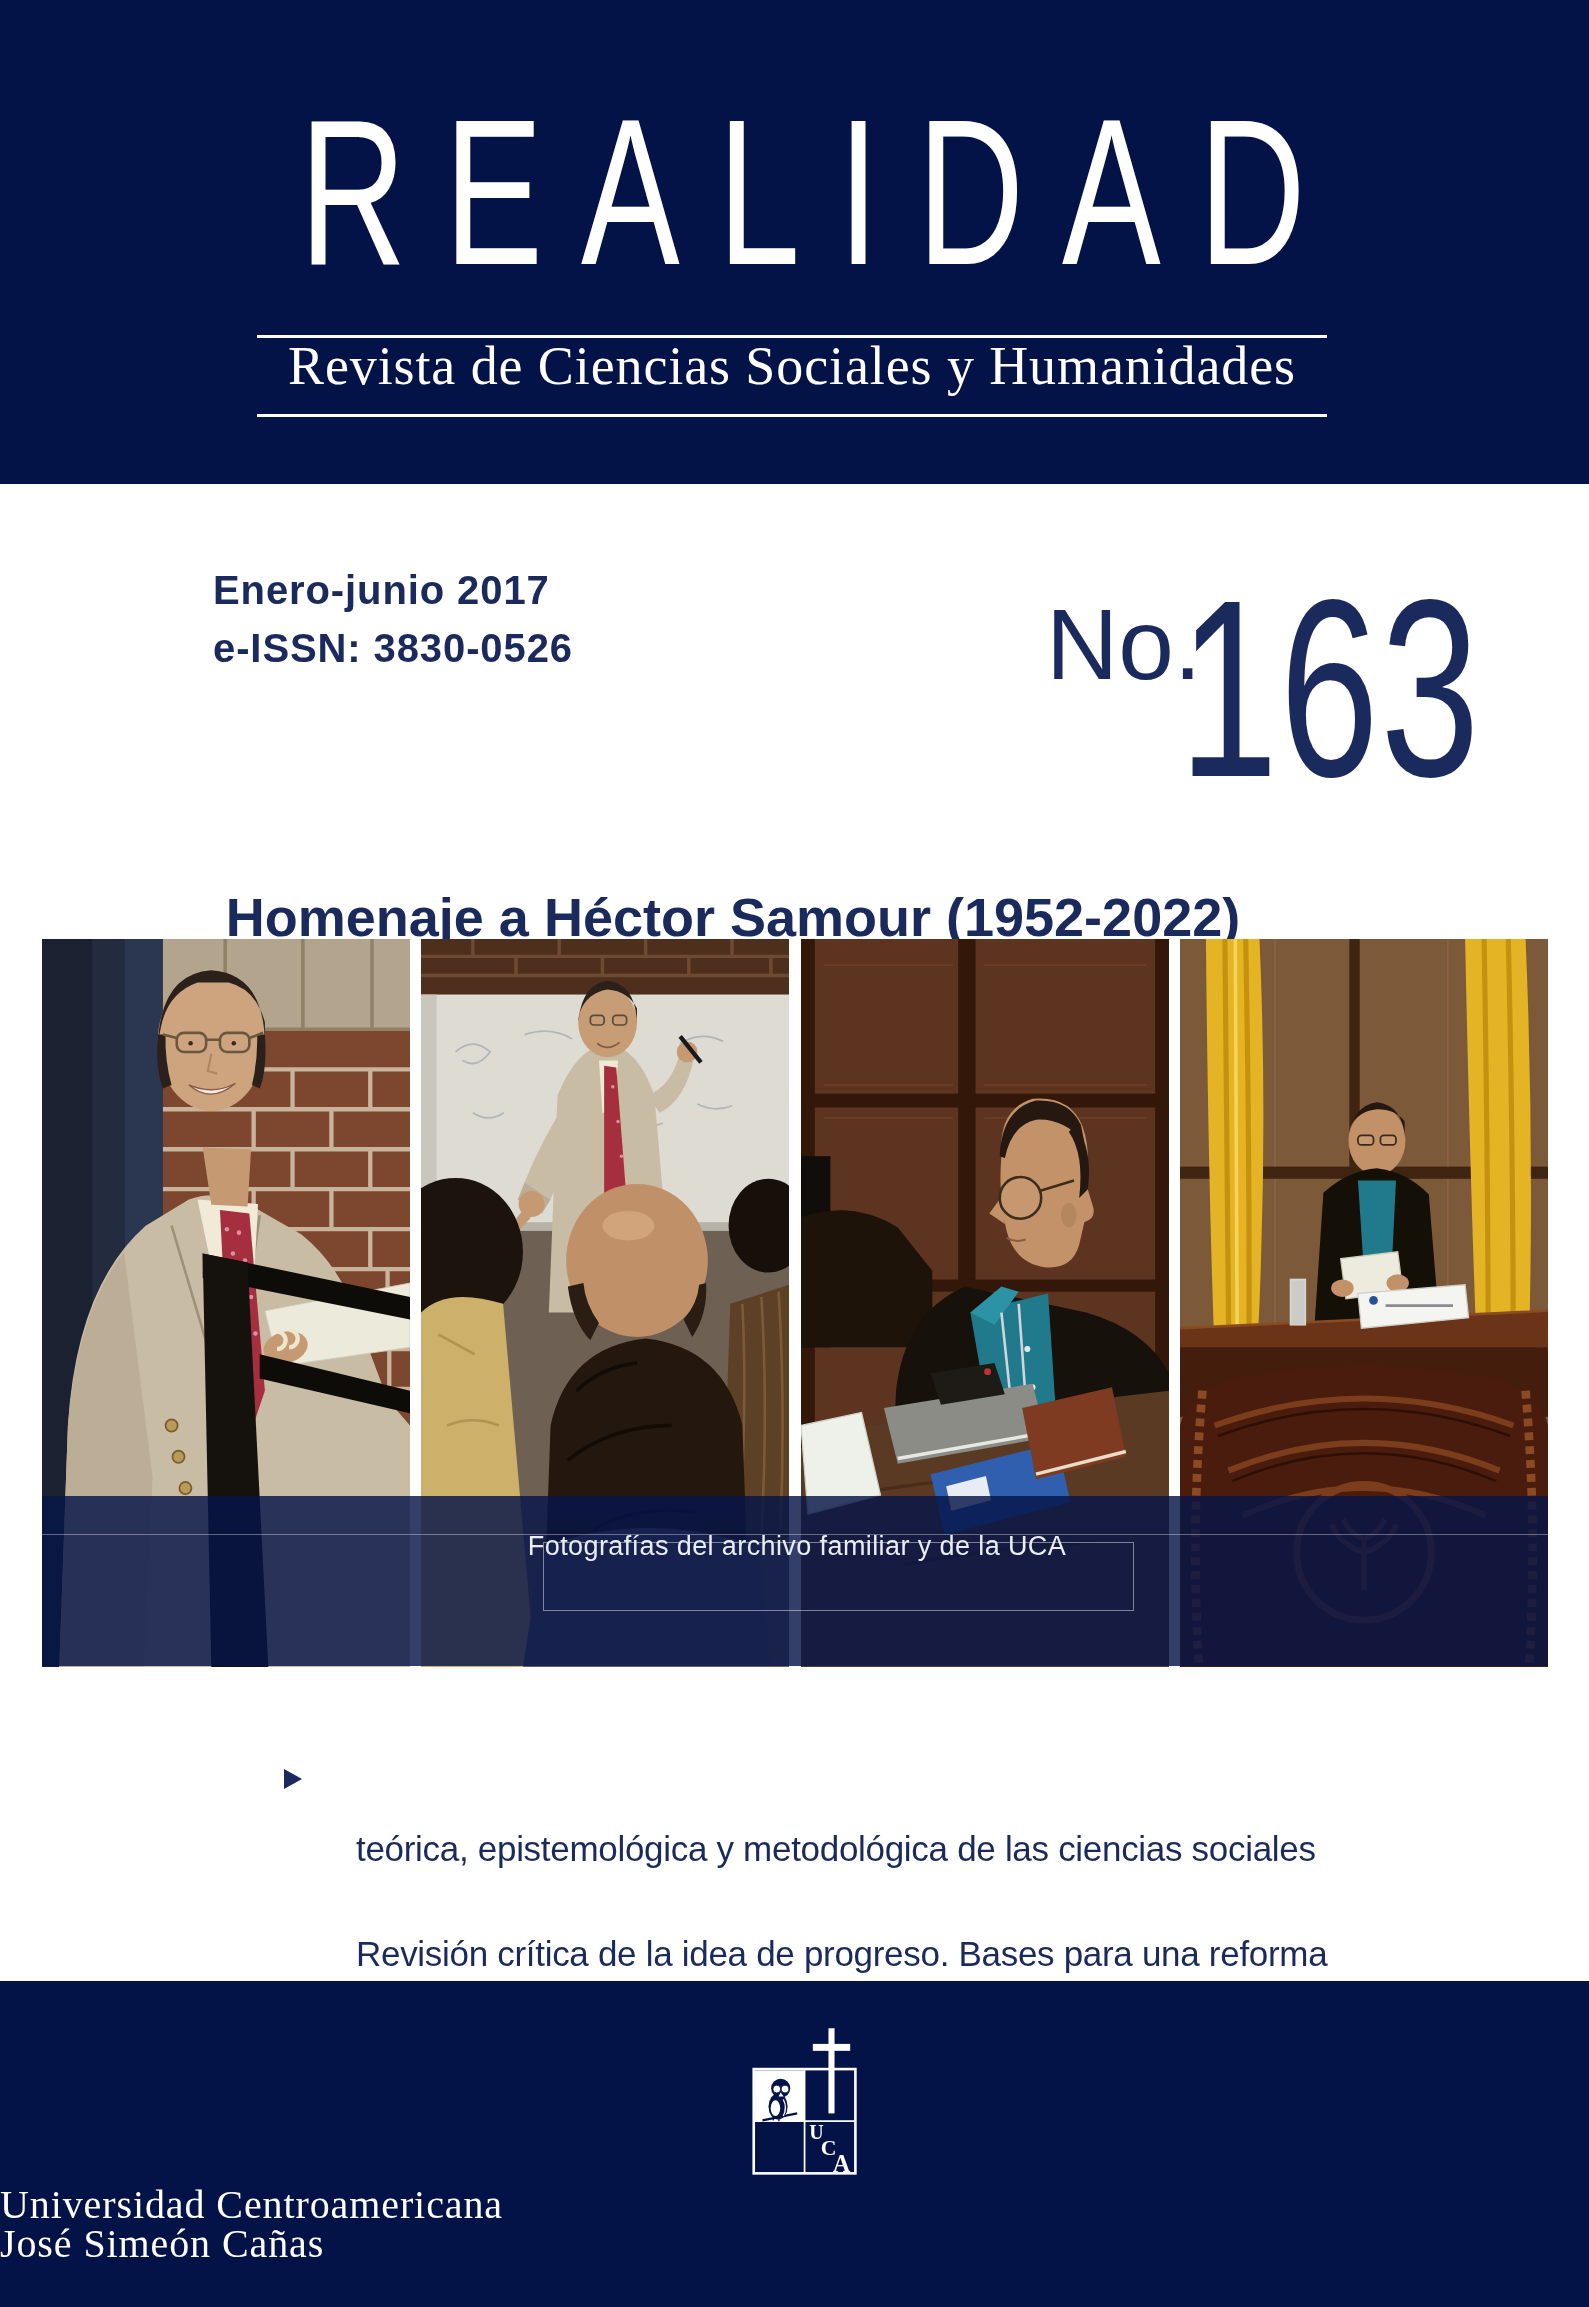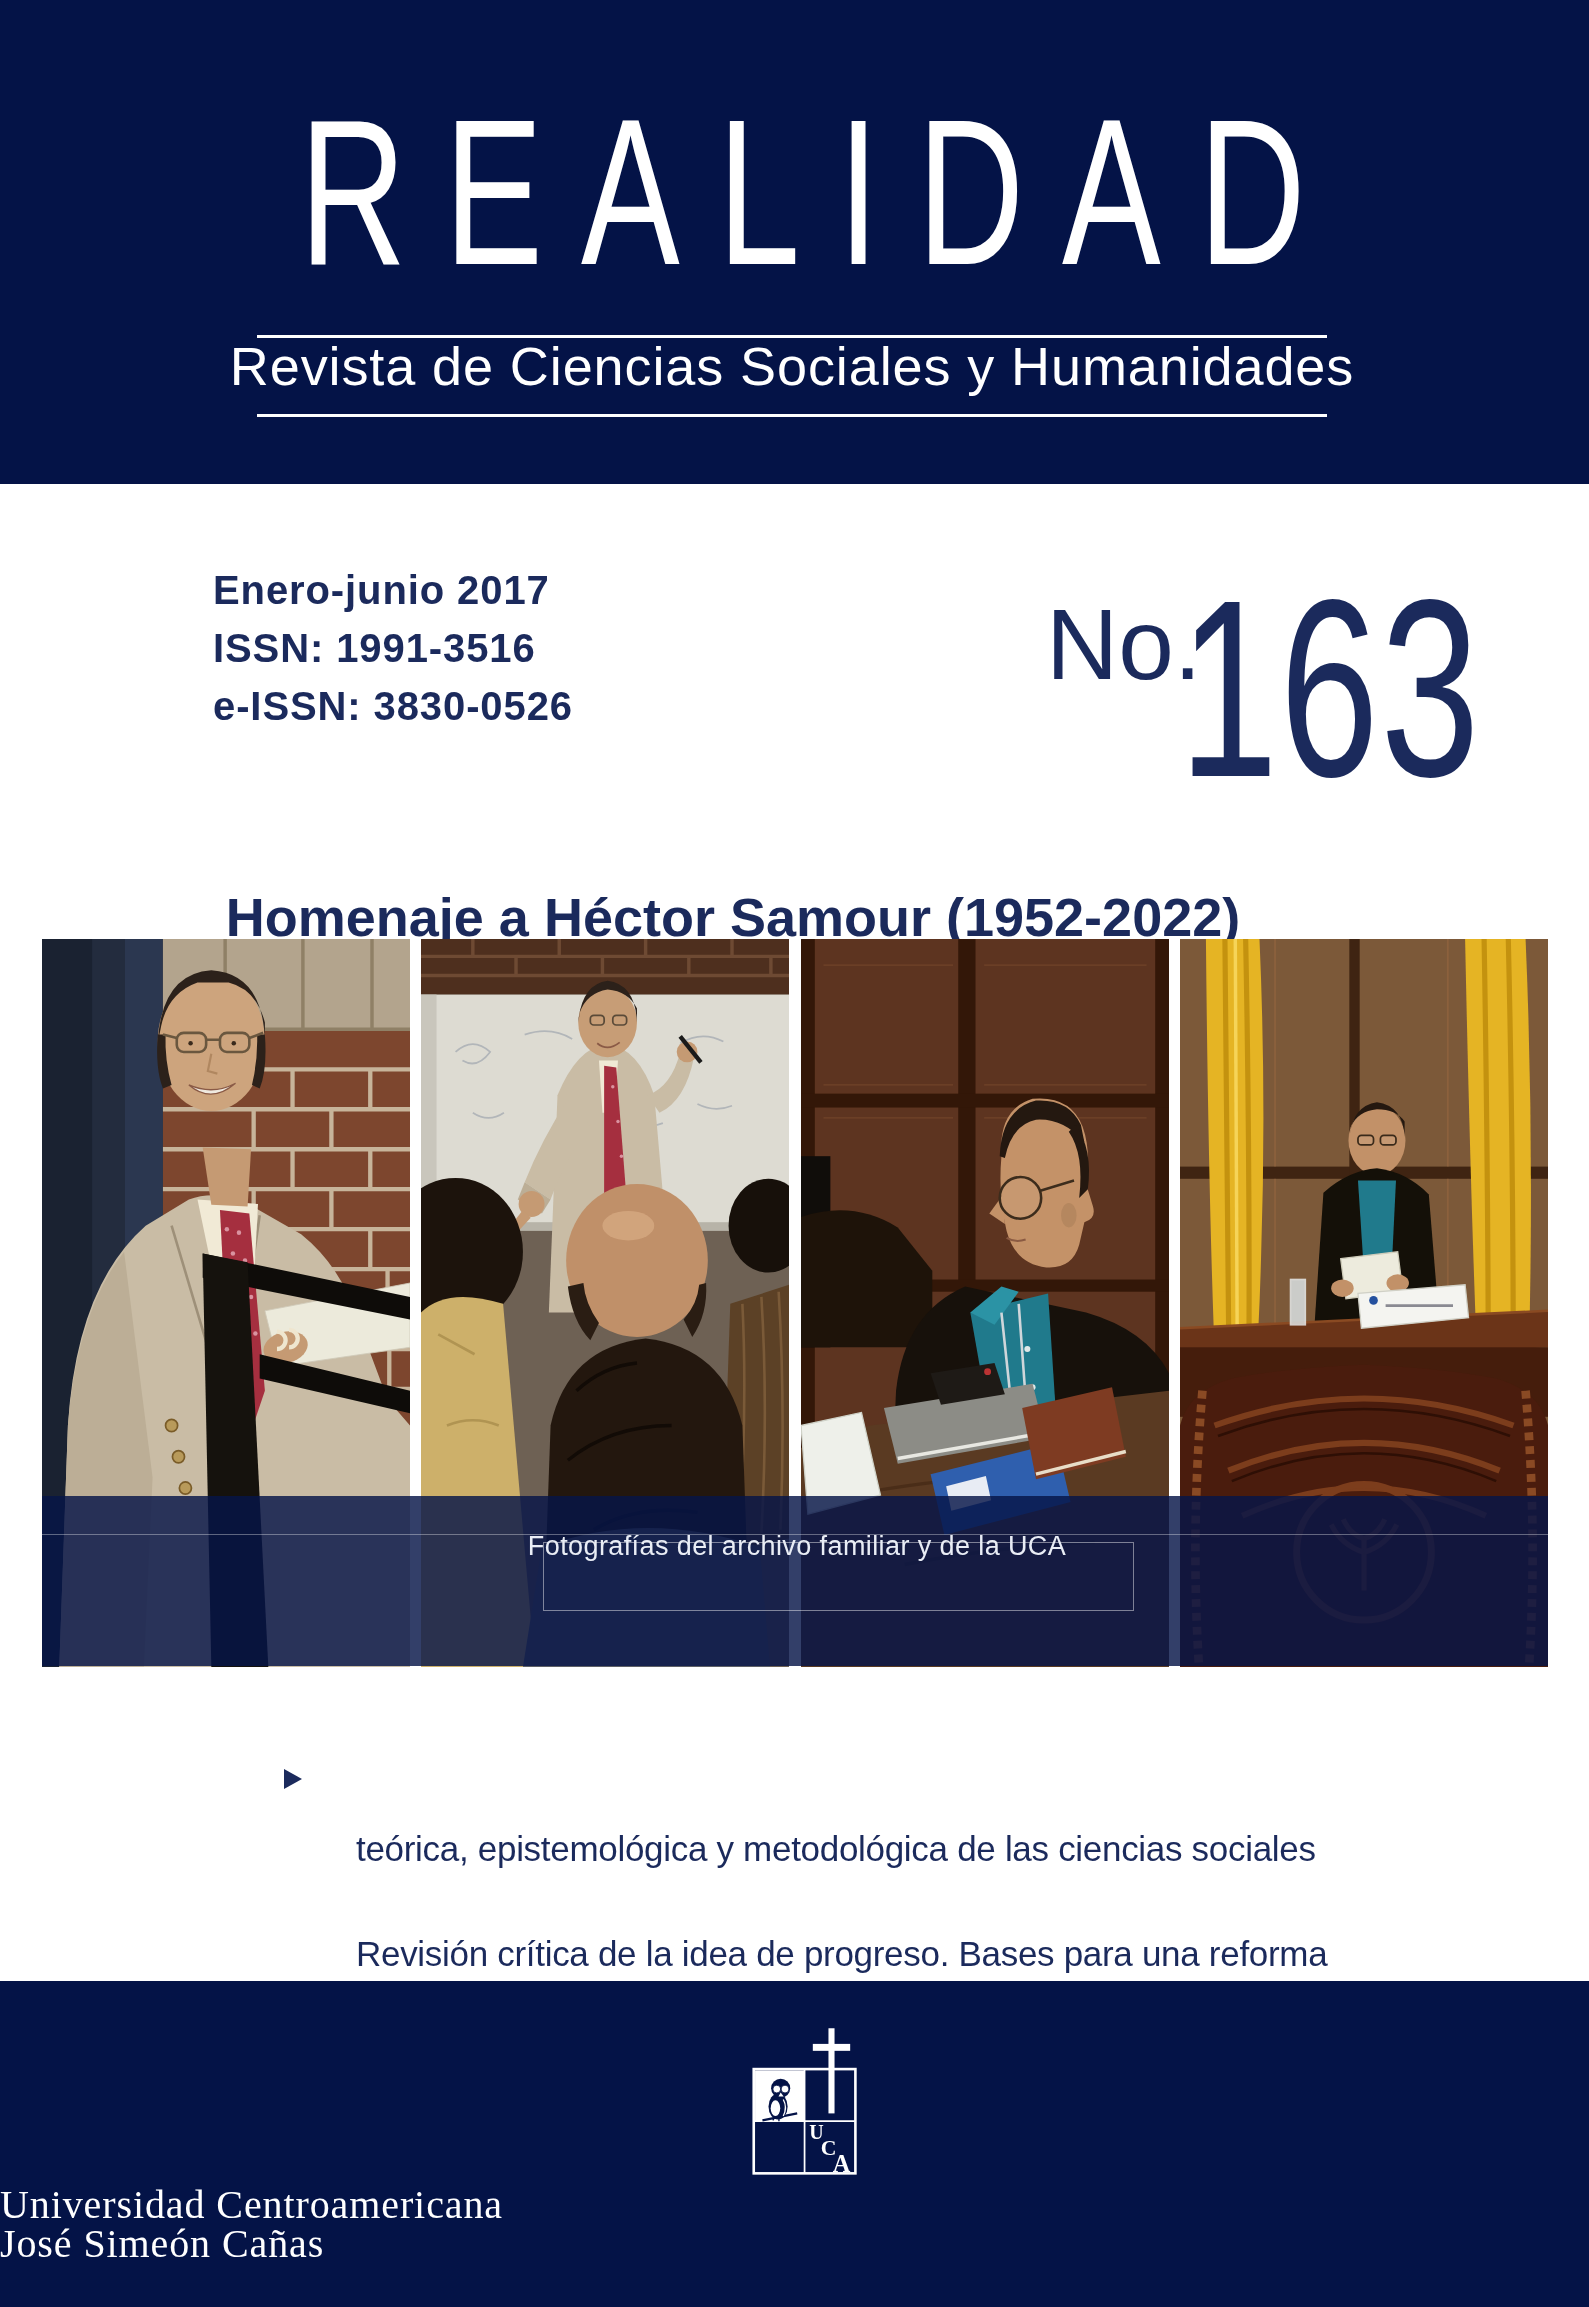--- a/index.html
+++ b/index.html
@@ -22,21 +22,21 @@
     color:#fff;font-size:148px;font-weight:400;letter-spacing:38px;
     transform:scaleY(1.4);transform-origin:center;
     white-space:nowrap;padding-left:26px;
   }
   .subtitle-rule{position:absolute;left:257px;width:1070px;height:2.6px;background:var(--rule-white,#fff);}
   .rule-top{top:335px;}
   .rule-bottom{top:414px;}
   .masthead-subtitle{
     position:absolute;left:257px;top:338px;width:1070px;height:56px;
     display:flex;align-items:center;justify-content:center;
-    color:#fff;font-family:Liberation Sans, sans-serif;
+    color:#fff;font-family:Liberation Serif, serif;
     font-size:54px;letter-spacing:0.9px;white-space:nowrap;
   }
   
   .issue-info{
     position:absolute;left:213px;top:561px;
     color:var(--text-navy,#1b2a5c);font-size:40px;font-weight:700;
     line-height:58px;letter-spacing:0.9px;
   }
   .issue-number-group{position:absolute;left:1038px;top:594px;color:var(--text-navy,#1b2a5c);}
   .issue-number-label{position:absolute;left:8px;top:0;font-size:100px;font-weight:400;line-height:100px;}
@@ -93,21 +93,20 @@
 
   <header class="masthead">
     <div class="masthead-title">REALIDAD</div>
     <div class="subtitle-rule rule-top"></div>
     <div class="masthead-subtitle">Revista de Ciencias Sociales y Humanidades</div>
     <div class="subtitle-rule rule-bottom"></div>
   </header>
 
   <div class="issue-info">
     <div>Enero-junio 2017</div>
-    <div>ISSN: 1991-3516</div>
     <div>e-ISSN: 3830-0526</div>
   </div>
 
   <div class="issue-number-group">
     <div class="issue-number-label">No.</div>
     <div class="issue-number">163</div>
   </div>
 
   <h1 class="feature-title">Homenaje a Héctor Samour (1952-2022)</h1>
 

